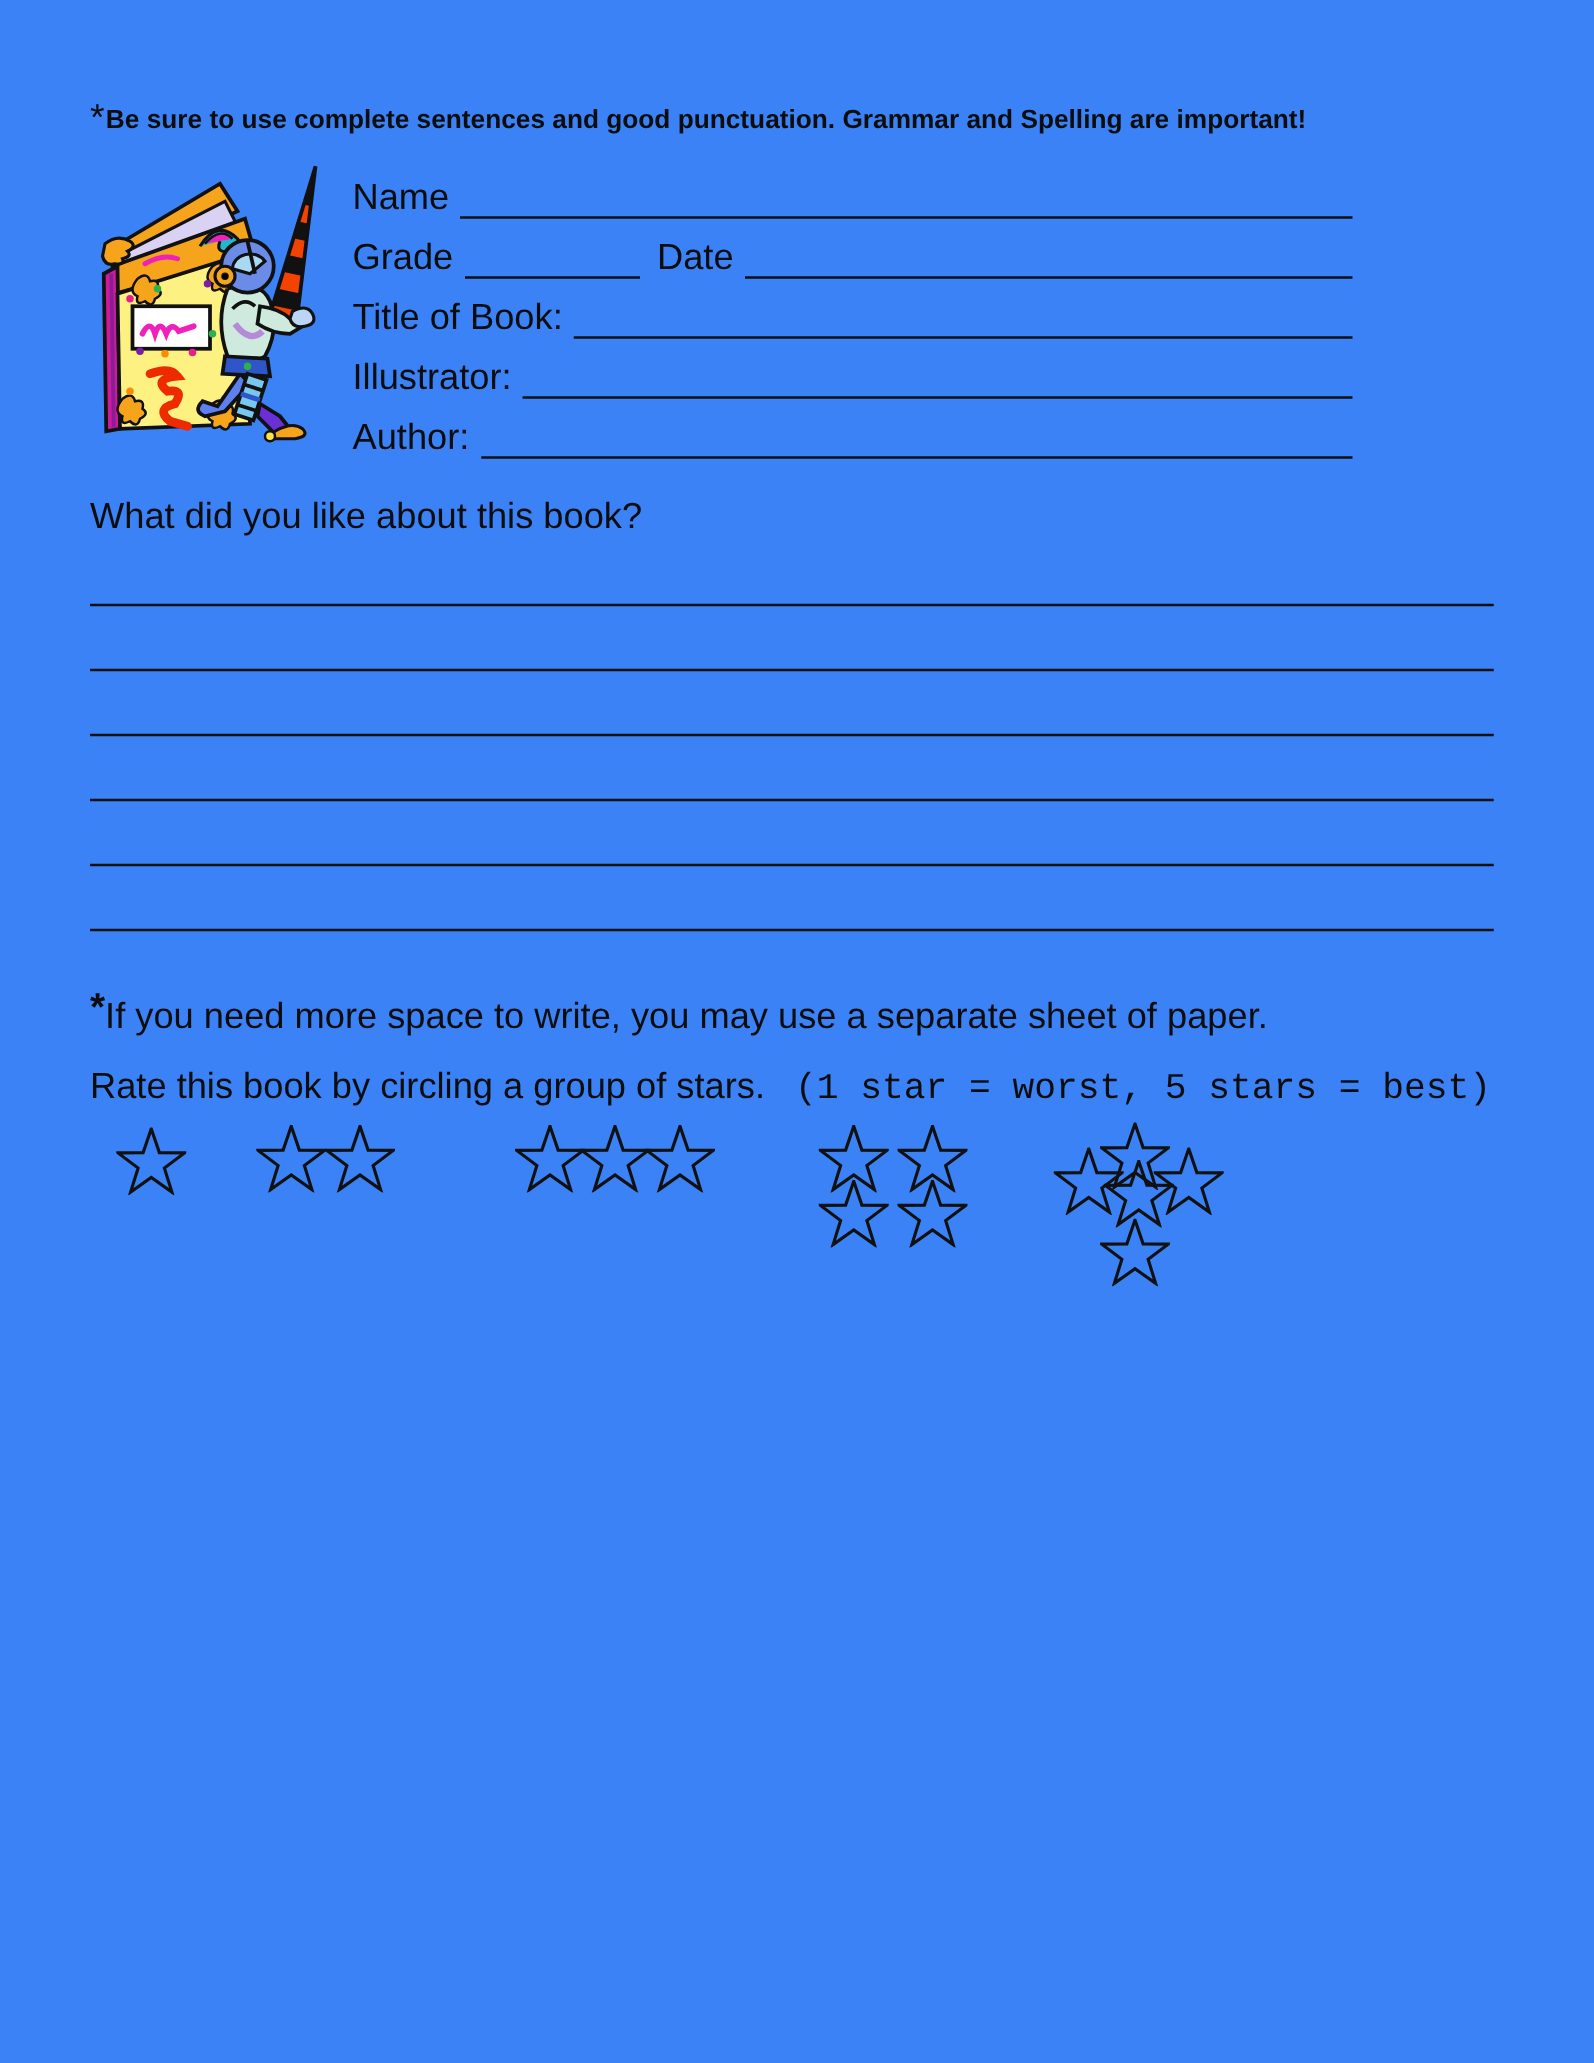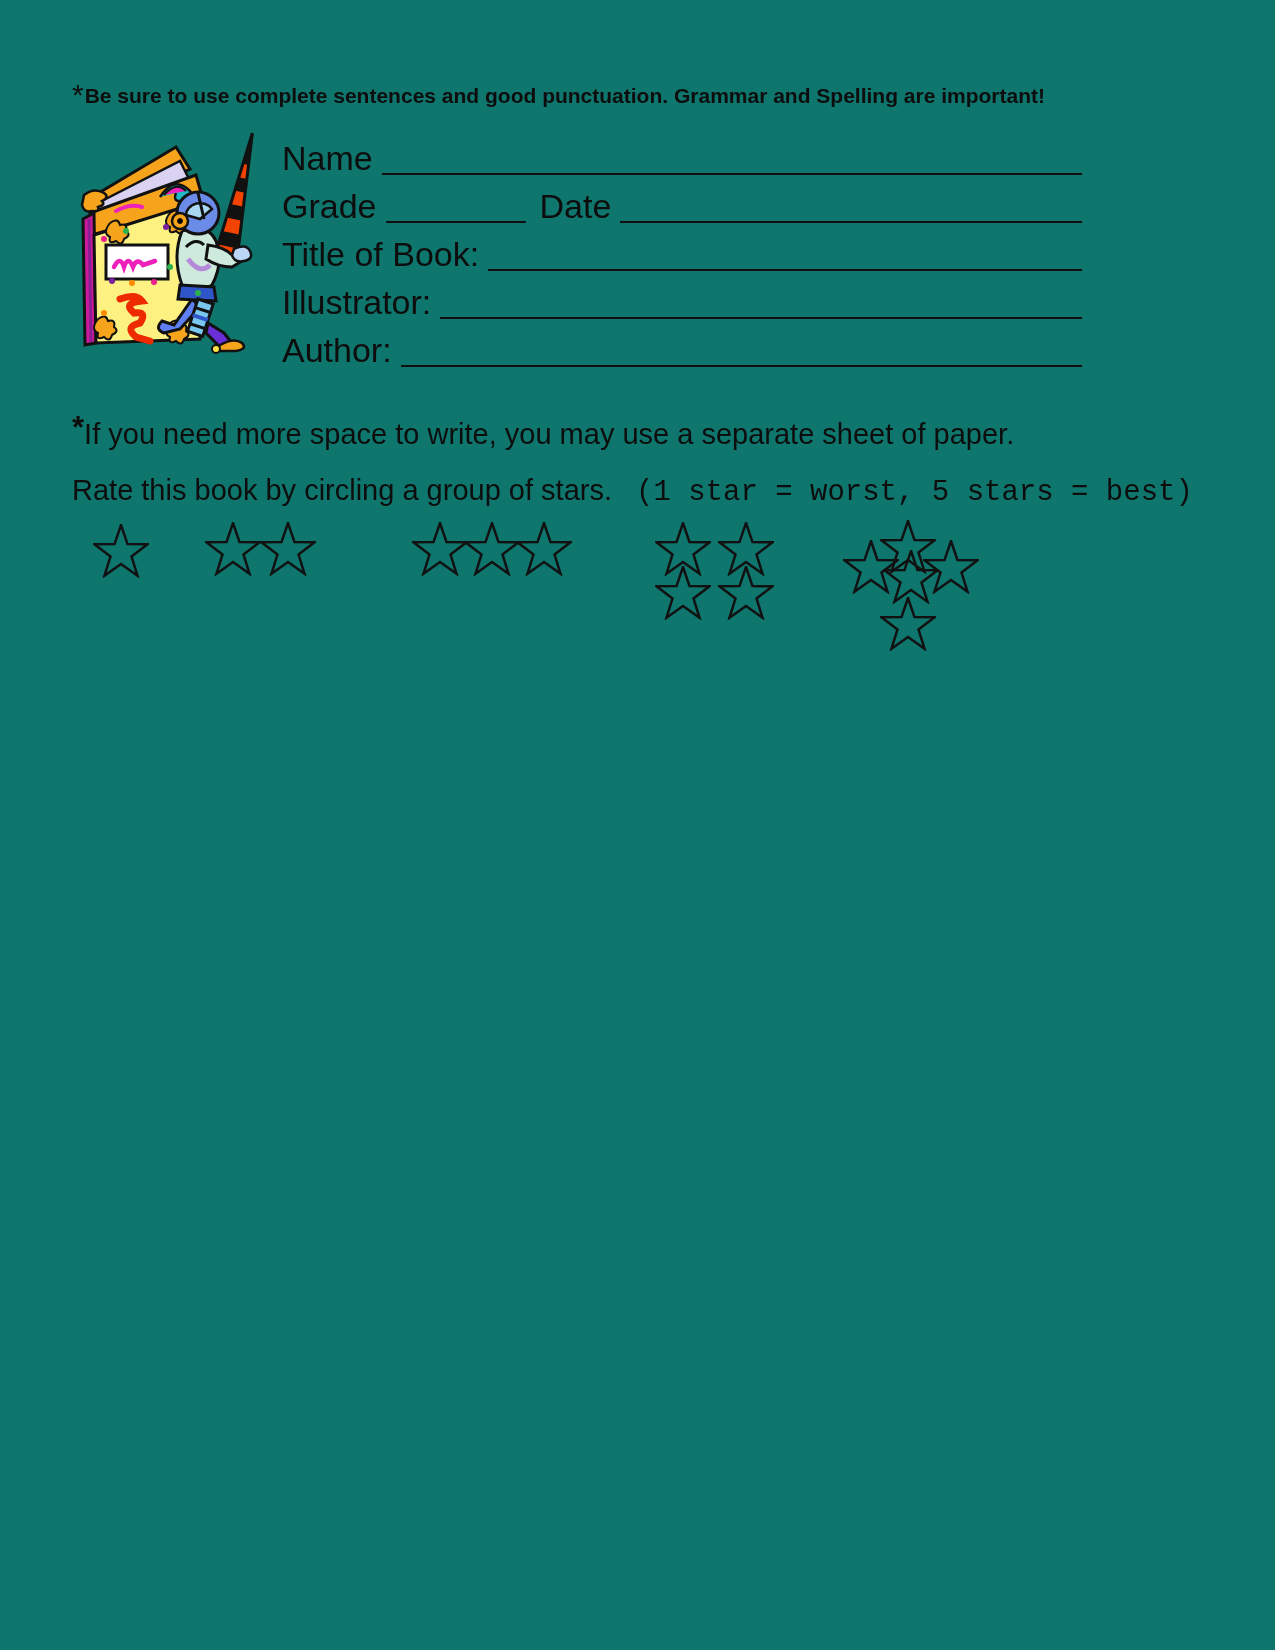--- a/index.html
+++ b/index.html
@@ -1,37 +1,37 @@
 <!DOCTYPE html>
 <html><head>
 <meta charset="utf-8">
 <style>
   html,body{margin:0;padding:0;background:#ffffff;}
   .page{
     position:relative;
     width:1275px;height:1650px;
-    background:#0f766e;
+    background:#3b82f6;
     font-family:"Liberation Sans",sans-serif;
     color:#0d0d0d;
     padding:80px 80px 0 72px;
     box-sizing:border-box;
     overflow:hidden;
   }
   
   .header-note{
     font-size:21px;font-weight:bold;line-height:30px;white-space:nowrap;
   }
   .header-note .big-ast{
     font-size:30px;font-weight:normal;vertical-align:-2px;margin-right:1px;
   }
   
   .top-row{display:flex;margin-top:10px;}
   .clipart-box{flex:0 0 208px;height:242px;margin-left:2px;}
   .form-fields{flex:1;max-width:800px;margin-top:6px;}
-  .f-row{display:flex;align-items:flex-end;height:48px;font-size:34px;text-align:center;}
+  .f-row{display:flex;align-items:flex-end;height:48px;font-size:29px;text-align:center;}
   .f-label{white-space:nowrap;line-height:34px;}
   .seg{flex:1;border-bottom:2.4px solid #101010;margin-left:9px;}
   .seg.short{flex:0 0 140px;}
   .date-label{margin-left:14px;}
   
   .q-section{margin-top:18px;}
   .q-section.first{margin-top:26px;}
   .q-prompt{font-size:29px;line-height:40px;}
   .write-line{height:50px;border-bottom:2.6px solid #101010;}
   .q-section.summary .write-line{height:48px;}
@@ -167,20 +167,31 @@
         <span class="f-label">Illustrator:</span>
         <span class="seg"></span>
       </div>
       <div class="f-row">
         <span class="f-label">Author:</span>
         <span class="seg"></span>
       </div>
     </div>
   </div>
 
+  <div class="q-section first">
+    <div class="q-prompt">What did you like about this book?</div>
+    <div class="lines">
+        <div class="write-line"></div>
+        <div class="write-line"></div>
+        <div class="write-line"></div>
+        <div class="write-line"></div>
+        <div class="write-line"></div>
+        <div class="write-line"></div>
+      </div>
+  </div>
 
 
 
   <div class="more-note"><span class="bold-ast">*</span><span>If you need more space to write, you may use a separate sheet of paper.</span></div>
 
   <div class="rate-line"><span>Rate this book by circling a group of stars.</span><span class="rate-scale">(1 star = worst, 5 stars = best)</span></div>
 
   <div class="stars-row">
       <div class="star-group" style="left: 21px; top: 2px;">
         <svg class="star" style="left:0px;top:0px" width="56" height="54" viewBox="0 0 56 54">

